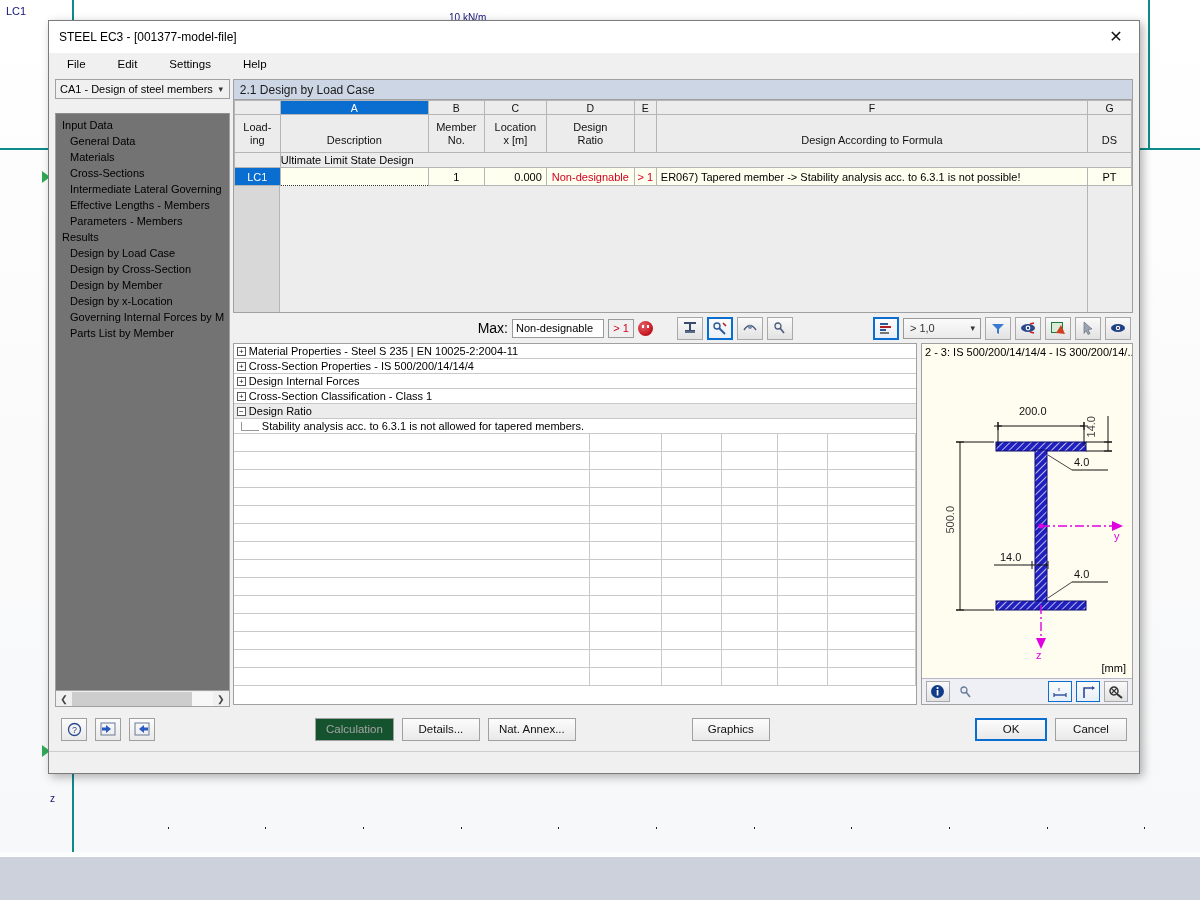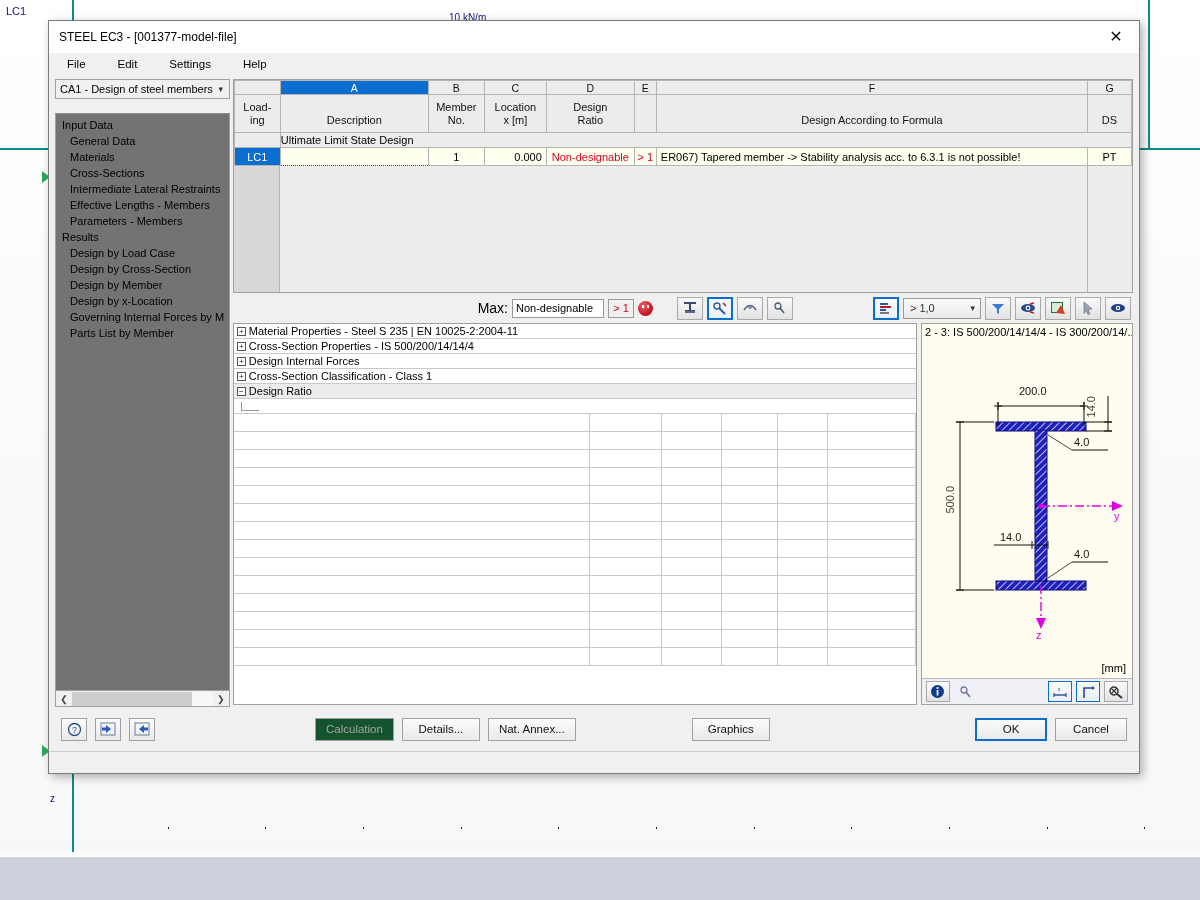--- a/index.html
+++ b/index.html
@@ -237,21 +237,21 @@
     <div class="navcol">
       <div class="combo">
         <div class="cv">CA1 - Design of steel members</div>
         <div class="carat">▾</div>
       </div>
       <div class="tree">
         <div class="tnode"><span>Input Data</span></div>
         <div class="tnode child"><span>General Data</span></div>
         <div class="tnode child"><span>Materials</span></div>
         <div class="tnode child"><span>Cross-Sections</span></div>
-        <div class="tnode child"><span>Intermediate Lateral Restraints</span></div>
+        <div class="tnode child"><span>Intermediate Lateral Governing</span></div>
         <div class="tnode child"><span>Effective Lengths - Members</span></div>
         <div class="tnode child"><span>Parameters - Members</span></div>
         <div class="tnode"><span>Results</span></div>
         <div class="tnode child"><span class="sel">Design by Load Case</span></div>
         <div class="tnode child"><span>Design by Cross-Section</span></div>
         <div class="tnode child"><span>Design by Member</span></div>
         <div class="tnode child"><span>Design by x-Location</span></div>
         <div class="tnode child"><span>Governing Internal Forces by M</span></div>
         <div class="tnode child"><span>Parts List by Member</span></div>
       </div>
@@ -259,20 +259,23 @@
         <div class="arw">❮</div>
         <div class="track">
             <div class="thumb"></div>
           </div>
         <div class="arw">❯</div>
       </div>
     </div>
 
     <div class="maincol">
 
+      <div class="sectionhdr">
+        <span>2.1 Design by Load Case</span>
+      </div>
 
       <div class="tablewrap">
         <table class="grid">
           <colgroup>
             <col style="width:46px">
               <col style="width:148px">
               <col style="width:56px">
             <col style="width:62px">
               <col style="width:88px">
               <col style="width:22px">
@@ -435,20 +438,21 @@
           <div class="drow">
             <span class="expander">+</span>
             <span>Cross-Section Classification - Class 1</span>
           </div>
           <div class="drow grey">
             <span class="expander">−</span>
             <span>Design Ratio</span>
           </div>
           <div class="drow">
             <span class="leafline"></span>
+            <span>Stability analysis acc. to 6.3.1 is not allowed for tapered members.</span>
           </div>
 
           <div class="emptygrid">
             <div class="eg-row">
                 <div style="width:356px"></div>
                 <div style="width:72px"></div>
                 <div style="width:60px"></div>
                 <div style="width:56px"></div>
                 <div style="width:50px"></div>
                 <div style="flex:1"></div>

